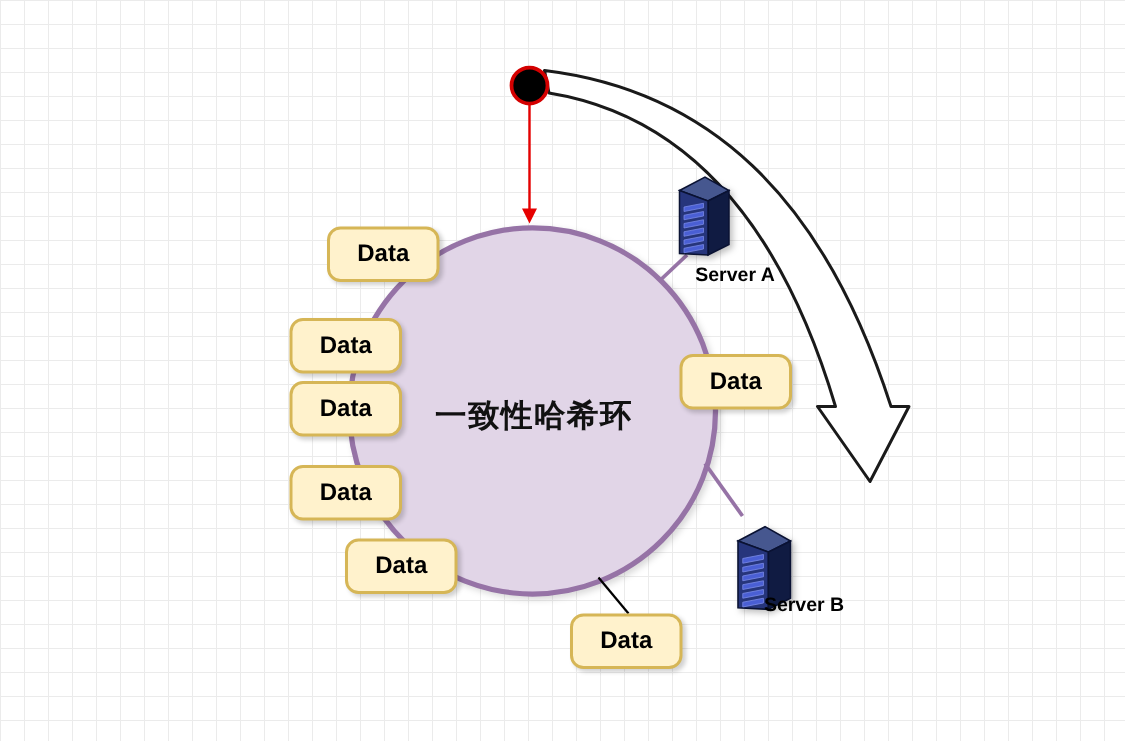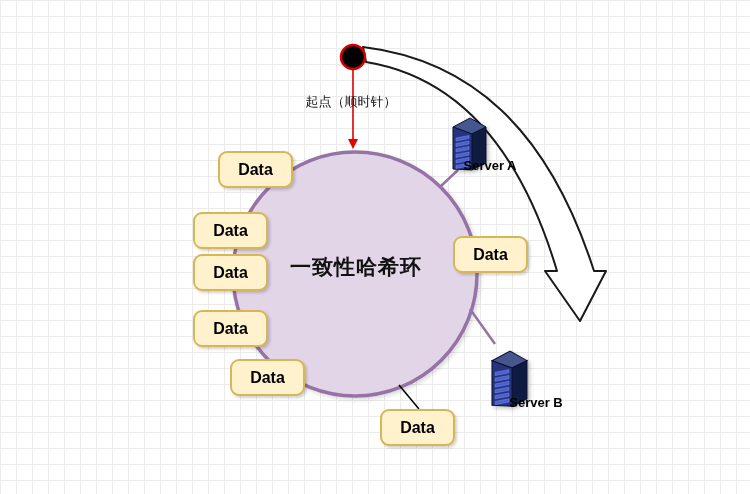--- a/index.html
+++ b/index.html
@@ -36,21 +36,21 @@
     display: flex;
     align-items: center;
     justify-content: center;
     font-size: 16px;
     font-weight: bold;
     color: #000000;
   }
   .ring-title {
     position: absolute;
     left: 256px;
-    top: 253px;
+    top: 263px;
     width: 200px;
     text-align: center;
     font-size: 21px;
     font-weight: bold;
     color: #111111;
     letter-spacing: 1px;
   }
   .start-label {
     position: absolute;
     left: 276px;
@@ -61,21 +61,21 @@
     color: #111111;
   }
   .server-label {
     position: absolute;
     width: 70px;
     text-align: center;
     font-size: 13px;
     font-weight: bold;
     color: #000000;
   }
-  #server-a-label { left: 455px; top: 158px; }
+  #server-a-label { left: 455px; top: 175px; }
   #server-b-label { left: 501px; top: 395px; }
 </style>
 </head>
 <body>
 
 <div id="canvas">
 
   <svg id="gfx" viewBox="0 0 750 494" xmlns="http://www.w3.org/2000/svg">
     <defs>
       <g id="server-shape">
@@ -105,21 +105,20 @@
     </g>
 
     <circle cx="353" cy="57" r="12" fill="#000000" stroke="#d40000" stroke-width="2.5"></circle>
 
     <use href="#server-shape" transform="translate(453,116)" style="filter: drop-shadow(2px 2px 2px rgba(0,0,0,0.25));"></use>
     <use href="#server-shape" transform="translate(492,349) scale(1.06)" style="filter: drop-shadow(2px 2px 2px rgba(0,0,0,0.25));"></use>
   </svg>
 
   <div class="ring-title">一致性哈希环</div>
 
-  <div class="start-label">起点（顺时针）</div>
 
   <div class="data-node" style="left:218px; top:151px;">Data</div>
   <div class="data-node" style="left:193px; top:212px;">Data</div>
   <div class="data-node" style="left:193px; top:254px;">Data</div>
   <div class="data-node" style="left:193px; top:310px;">Data</div>
   <div class="data-node" style="left:230px; top:359px;">Data</div>
   <div class="data-node" style="left:453px; top:236px;">Data</div>
   <div class="data-node" style="left:380px; top:409px;">Data</div>
 
   <div id="server-a-label" class="server-label">Server A</div>

